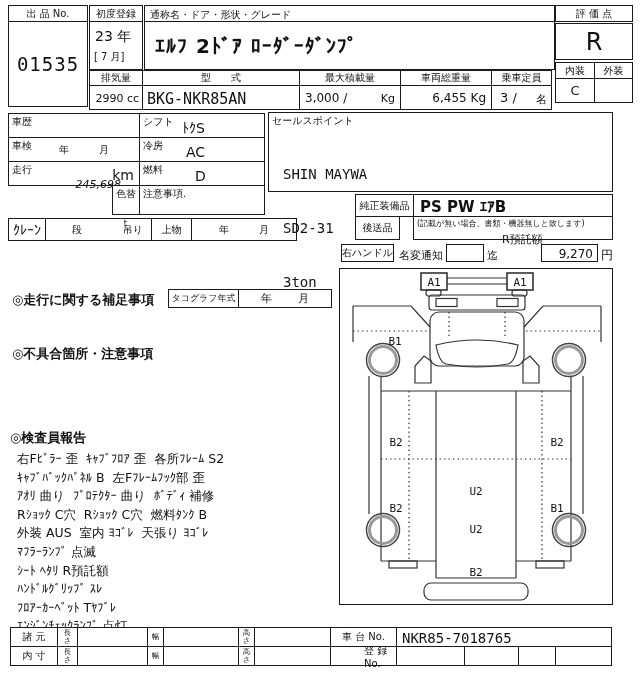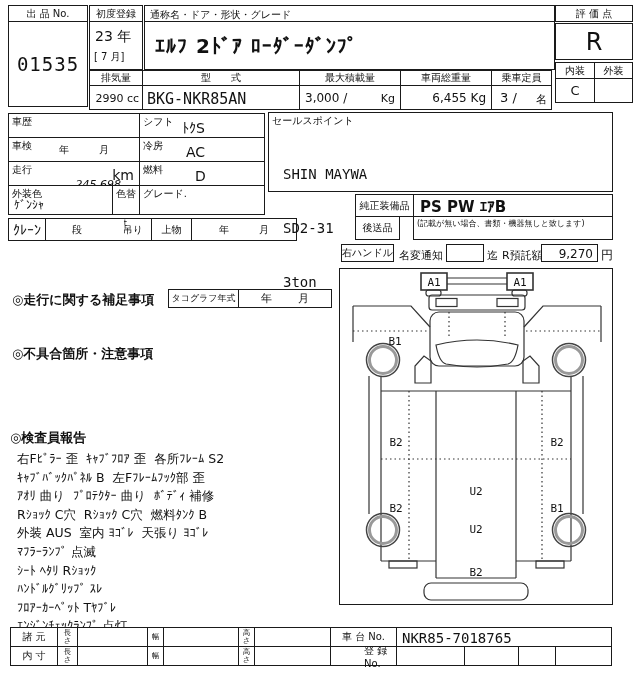--- a/index.html
+++ b/index.html
@@ -93,29 +93,25 @@
   <div class="bx" style="left:8px;top:161px;width:132px;height:25px;">
     <span class="lb">走行</span>
     <div class="tx" style="right:18px;top:16px;font-size:11px;font-style:italic;">245,698</div>
     <div class="tx f9" style="right:5px;bottom:2px;">km</div>
   </div>
   <div class="bx" style="left:139px;top:161px;width:126px;height:25px;">
     <span class="lb">燃料</span>
     <div class="tx f14" style="left:55px;top:6px;">D</div>
   </div>
 
-  <div class="bx" style="left:8px;top:185px;width:105px;height:30px;">
-    <span class="lb">外装色</span>
-    <span class="bl f12">ｹﾞﾝｼｬ</span>
-  </div>
   <div class="bx" style="left:112px;top:185px;width:28px;height:30px;">
     <span class="lb">色替</span>
   </div>
   <div class="bx" style="left:139px;top:185px;width:126px;height:30px;">
-    <span class="lb">グレード.</span>
+    <span class="lb">注意事項.</span>
   </div>
 
   <div class="bx ctr f9" style="left:8px;top:218px;width:38px;height:23px;">ｸﾚｰﾝ</div>
   <div class="bx" style="left:45px;top:218px;width:107px;height:23px;">
     <div class="tx f10" style="left:26px;bottom:3px;">段</div>
     <div class="tx" style="right:24px;top:0px;font-size:8px;">t</div>
     <div class="tx f10" style="right:8px;bottom:3px;margin-top:47px;">吊り</div>
   </div>
   <div class="bx ctr f10" style="left:151px;top:218px;width:41px;height:23px;">上物</div>
   <div class="bx" style="left:191px;top:218px;width:106px;height:23px;">
@@ -140,21 +136,21 @@
   </div>
   <div class="bx ctr f10" style="left:355px;top:216px;width:45px;height:24px;">後送品</div>
   <div class="bx" style="left:413px;top:216px;width:200px;height:24px;">
     <div class="tx" style="left:3px;top:1px;font-size:8px;">(記載が無い場合、書類・機器無しと致します)</div>
   </div>
 
   <div class="bx ctr f10" style="left:341px;top:244px;width:53px;height:18px;">右ハンドル</div>
   <div class="tx f11" style="left:399px;top:248px;">名変通知</div>
   <div class="bx" style="left:446px;top:244px;width:38px;height:18px;"></div>
   <div class="tx f11" style="left:487px;top:248px;">迄</div>
-  <div class="tx f11" style="left:502px;top:248px;">R預託額</div>
+  <div class="tx f11" style="left:502px;top:232px;">R預託額</div>
   <div class="bx" style="left:541px;top:244px;width:57px;height:18px;">
     <div class="tx f12" style="right:4px;top:2px;">9,270</div>
   </div>
   <div class="tx f12" style="left:601px;top:247px;">円</div>
 
   <div class="tx f13" style="left:12px;top:291px;font-weight:600;">◎走行に関する補足事項</div>
   <div class="bx ctr" style="left:168px;top:289px;width:71px;height:19px;font-size:9px;">タコグラフ年式</div>
   <div class="bx" style="left:238px;top:289px;width:94px;height:19px;">
     <div class="ym" style="gap:26px;font-size:11px;">
       <span>年</span>
@@ -165,21 +161,21 @@
   <div class="tx f13" style="left:12px;top:345px;font-weight:600;">◎不具合箇所・注意事項</div>
 
   <div class="insp">
     <div class="hd">◎検査員報告</div>
     <div class="ln">右Fﾋﾟﾗｰ 歪  ｷｬﾌﾞﾌﾛｱ 歪  各所ﾌﾚｰﾑ S2</div>
     <div class="ln">ｷｬﾌﾞﾊﾞｯｸﾊﾟﾈﾙ B  左Fﾌﾚｰﾑﾌｯｸ部 歪</div>
     <div class="ln">ｱｵﾘ 曲り  ﾌﾟﾛﾃｸﾀｰ 曲り  ﾎﾞﾃﾞｨ 補修</div>
     <div class="ln">Rｼｮｯｸ C穴  Rｼｮｯｸ C穴  燃料ﾀﾝｸ B</div>
     <div class="ln">外装 AUS  室内 ﾖｺﾞﾚ  天張り ﾖｺﾞﾚ</div>
     <div class="ln">ﾏﾌﾗｰﾗﾝﾌﾟ 点滅</div>
-    <div class="ln">ｼｰﾄ ﾍﾀﾘ Rｼｮｯｸ</div>
+    <div class="ln">ｼｰﾄ ﾍﾀﾘ R預託額</div>
     <div class="ln">ﾊﾝﾄﾞﾙｸﾞﾘｯﾌﾟ ｽﾚ</div>
     <div class="ln">ﾌﾛｱｰｶｰﾍﾟｯﾄ Tﾔﾌﾞﾚ</div>
     <div class="ln">ｴﾝｼﾞﾝﾁｪｯｸﾗﾝﾌﾟ 点灯</div>
   </div>
 
   <div class="bx" style="left:339px;top:268px;width:274px;height:337px;">
     <svg width="272" height="335" viewBox="0 0 272 335">
       <g fill="none" stroke="#333" stroke-width="1.2">
 
         <rect x="81" y="4" width="26" height="17" stroke-width="1.6"></rect>

